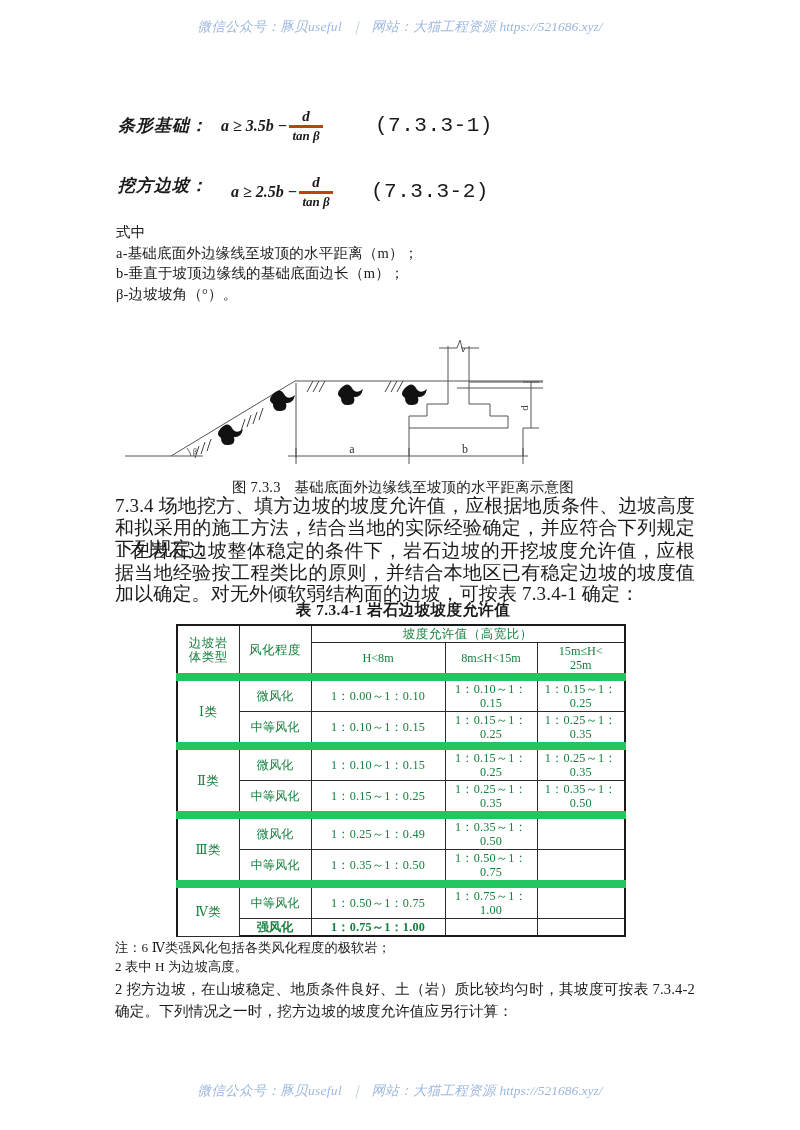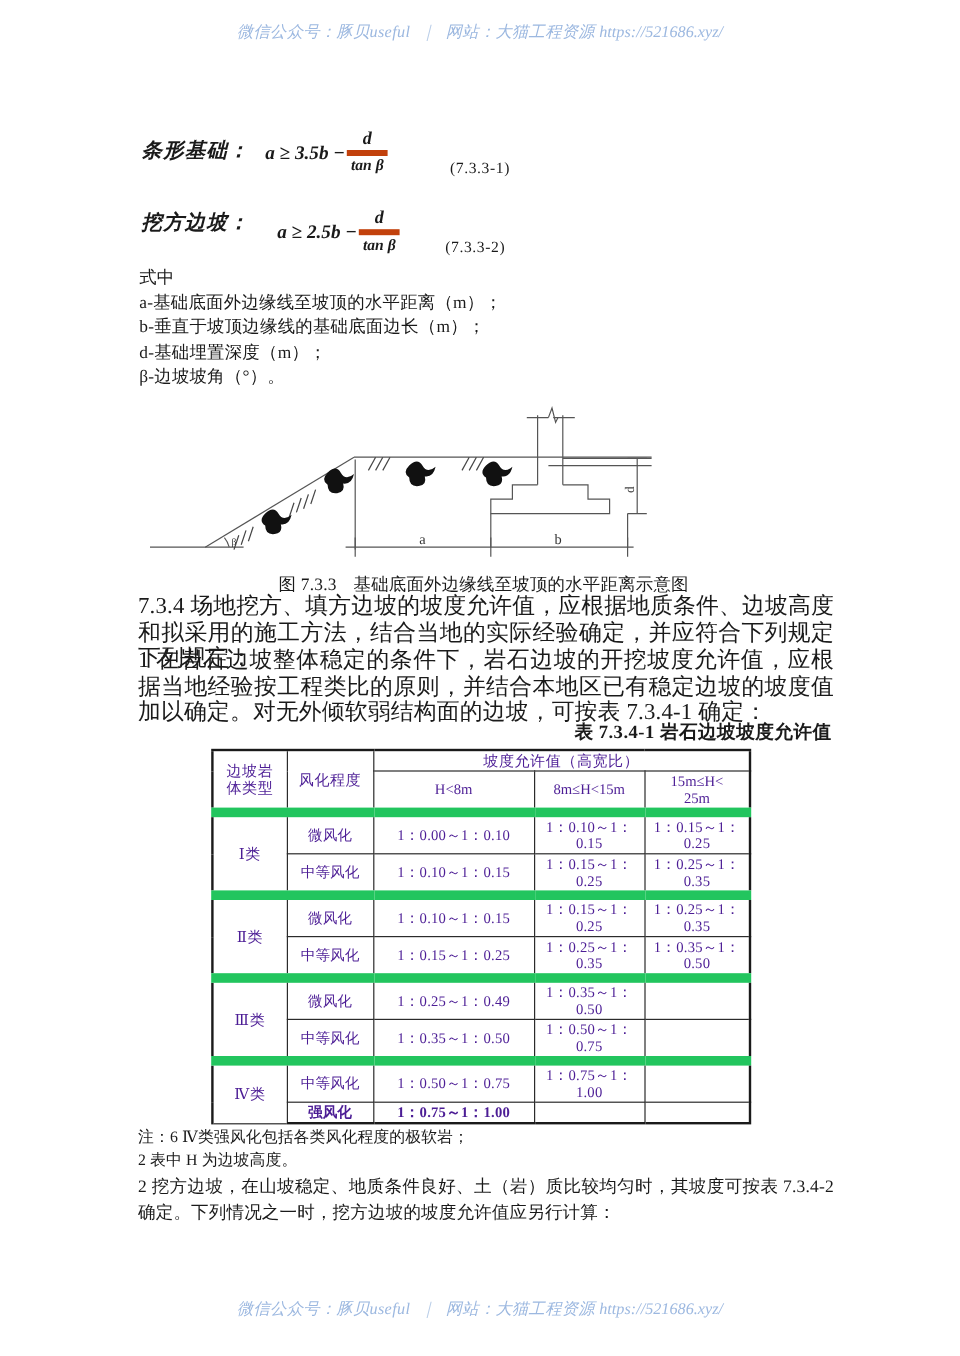--- a/index.html
+++ b/index.html
@@ -90,33 +90,32 @@
     top: -1px;
   }
   .frac .num {
     display: block;
     font-size: 15px;
     padding: 0 4px;
     line-height: 1.05;
   }
   .frac .den {
     display: block;
-    border-top: 5px solid #c2410c;
+    border-top: 3px solid #c2410c;
     font-size: 13px;
     padding: 0 3px;
     line-height: 1.25;
   }
   .formula-num {
     position: absolute;
     top: 6px;
-    font-size: 13px;
+    font-size: 21px;
     font-style: normal;
     letter-spacing: 0.5px;
-    font-family: Liberation Serif, serif;
-    margin-top: 18px;
+    font-family: Liberation Mono, monospace;
   }
   #formula-1 .formula-num { left: 262px; }
   #formula-2 .formula-num { left: 258px; top: 12px; }
 
   
   #definitions {
     position: absolute;
     left: 3px;
     top: 222px;
     width: 460px;
@@ -160,36 +159,36 @@
   }
   #para-734 { top: 495px; }
   #para-item1 { top: 540px; }
 
   
   #table-title {
     position: absolute;
     left: 0;
     top: 600px;
     width: 580px;
-    text-align: right;
+    text-align: center;
     font-size: 15.5px;
     font-weight: bold;
     letter-spacing: 0.4px;
   }
 
   
   #slope-table {
     position: absolute;
     left: 63px;
     top: 624px;
     width: 448px;
     border-collapse: collapse;
     table-layout: fixed;
     font-size: 12.2px;
-    color: #4c1d95;
+    color: #15803d;
   }
   #slope-table td, #slope-table th {
     border: 1px solid #2b2b2b;
     text-align: center;
     vertical-align: middle;
     padding: 1px 2px;
     font-weight: normal;
     line-height: 14px;
   }
   #slope-table .outer-top td { border-top: 2px solid #1a1a1a; }
@@ -247,21 +246,20 @@
     <span class="formula-body">
       <span>a ≥ 2.5b −</span><span class="frac"><span class="num">d</span><span class="den">tan β</span></span>
     </span>
     <span class="formula-num">(7.3.3-2)</span>
   </div>
 
   <div id="definitions">
     <div class="defline">式中</div>
     <div class="defline">a-基础底面外边缘线至坡顶的水平距离（m）；</div>
     <div class="defline">b-垂直于坡顶边缘线的基础底面边长（m）；</div>
-    <div class="defline">d-基础埋置深度（m）；</div>
     <div class="defline">β-边坡坡角（°）。</div>
   </div>
 
   <div id="figure">
     <svg width="580" height="140" viewBox="0 0 580 140">
       <g stroke="#555" stroke-width="1" fill="none">
 
         <line x1="12" y1="120" x2="90" y2="120"></line>
 
         <line x1="58" y1="120" x2="182" y2="45"></line>

